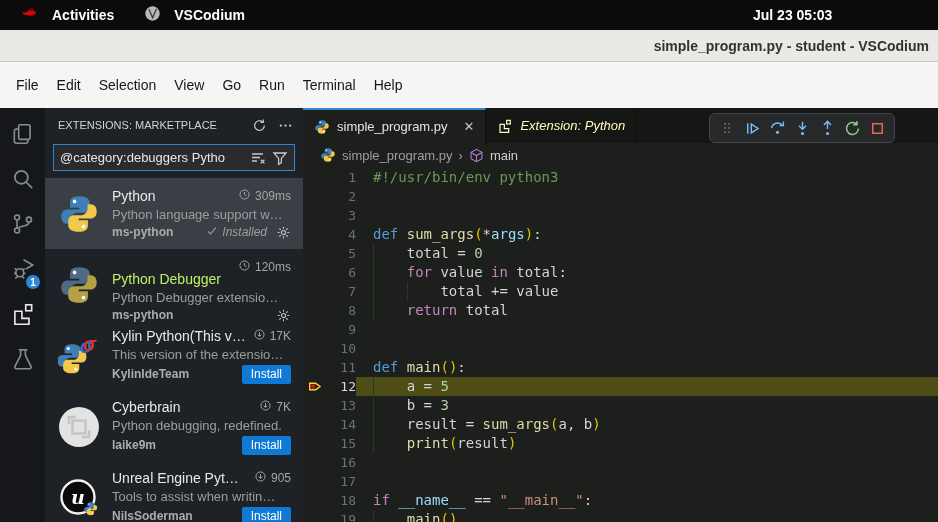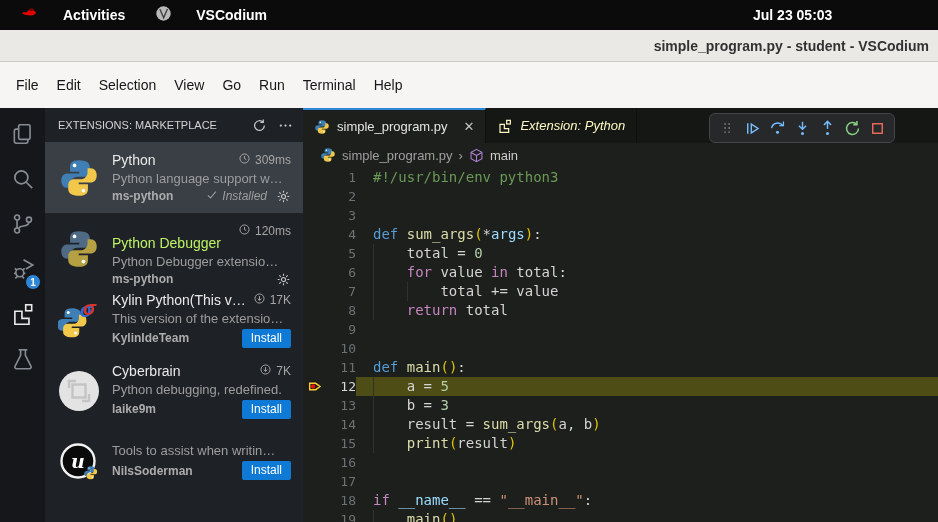--- a/index.html
+++ b/index.html
@@ -3,21 +3,21 @@
 <meta charset="utf-8">
 <style>
   * { margin:0; padding:0; box-sizing:border-box; }
   html,body { width:938px; height:522px; overflow:hidden; background:#1c1f1b;
               font-family:"Liberation Sans", sans-serif; }
 
   
   .gnome-bar { height:30px; background:#0b0b0b; color:#ffffff; display:flex;
                align-items:center; position:relative; font-size:14px; font-weight:bold; }
   .gnome-left { display:flex; gap:30px; margin-left:20px; }
-  .gnome-item { display:flex; align-items:center; gap:24px; }
+  .gnome-item { display:flex; align-items:center; gap:13px; }
   .gnome-clock { position:absolute; left:753px; }
 
   
   .titlebar { height:32px; background:#ebe9e6; border-bottom:1px solid #cdcac5;
               display:flex; align-items:center; justify-content:flex-end;
               padding-right:9px; font-size:14px; font-weight:bold; color:#323232; }
 
   
   .menubar { height:46px; background:#f6f5f4; display:flex; align-items:center;
              padding-left:7px; font-size:14px; color:#161616; }
@@ -188,20 +188,34 @@
           <svg viewBox="0 0 16 16" width="15" height="15" fill="none" stroke="currentColor" stroke-width="1.3">
             <path d="M13.2 8A5.2 5.2 0 1 1 11.6 4.3"></path>
             <path d="M12 1.6v3h-3"></path>
           </svg>
         </span>
       <span class="sb-action">
           <svg viewBox="0 0 16 16" width="15" height="15" fill="currentColor">
             <circle cx="3" cy="8" r="1.2"></circle>
             <circle cx="8" cy="8" r="1.2"></circle>
             <circle cx="13" cy="8" r="1.2"></circle>
+          </svg>
+        </span>
+    </div>
+    <div class="sb-search">
+      <input value="@category:debuggers Pytho" style="">
+      <span class="sb-action">
+          <svg viewBox="0 0 16 16" width="16" height="16" fill="none" stroke="currentColor" stroke-width="1.3">
+            <path d="M2 4h11M2 7.5h8M2 11h5"></path>
+            <path d="M10.8 9.8l3.6 3.6M14.4 9.8l-3.6 3.6"></path>
+          </svg>
+        </span>
+      <span class="sb-action">
+          <svg viewBox="0 0 16 16" width="16" height="16" fill="none" stroke="currentColor" stroke-width="1.3">
+            <path d="M2 3h12l-4.6 5.4v4.2l-2.8 1.7V8.4z"></path>
           </svg>
         </span>
     </div>
     <div class="ext-list" id="ext-list">
         <div class="ext-row selected">
           <span class="ext-logo"><svg viewBox="0 0 32 32" width="42" height="42">
               <path fill="#3f7fb5" d="M16 2.5c-5.8 0-6.8 2.6-6.8 5v3.7h7v1.3H7.2c-2.7 0-4.7 2-4.7 5.4 0 3.3 1.7 5.6 4.6 5.6h2.4v-3.3c0-2.9 2.4-5.2 5.2-5.2h5.3c2.3 0 4.2-1.9 4.2-4.2V7.5c0-2.9-2.7-5-8.2-5z"></path>
   <circle fill="#fff" cx="12.6" cy="6.4" r="1.4"></circle>
   <path fill="#f2c84b" d="M16 29.5c5.8 0 6.8-2.6 6.8-5v-3.7h-7v-1.3h9c2.7 0 4.7-2 4.7-5.4 0-3.3-1.7-5.6-4.6-5.6h-2.4v3.3c0 2.9-2.4 5.2-5.2 5.2H12c-2.3 0-4.2 1.9-4.2 4.2v3.3c0 2.9 2.7 5 8.2 5z"></path>
   <circle fill="#fff" cx="19.4" cy="25.6" r="1.4"></circle>
@@ -325,20 +339,30 @@
               <circle cx="20" cy="20" r="16.5" fill="#0a0a0a" stroke="#f2f2f2" stroke-width="2.4"></circle>
               <text x="20" y="27" text-anchor="middle" font-family="DejaVu Serif, serif" font-style="italic" font-size="19" font-weight="bold" fill="#fff">u</text>
               <g transform="translate(25,24) scale(0.48)">
                 <path fill="#3f7fb5" d="M16 2.5c-5.8 0-6.8 2.6-6.8 5v3.7h7v1.3H7.2c-2.7 0-4.7 2-4.7 5.4 0 3.3 1.7 5.6 4.6 5.6h2.4v-3.3c0-2.9 2.4-5.2 5.2-5.2h5.3c2.3 0 4.2-1.9 4.2-4.2V7.5c0-2.9-2.7-5-8.2-5z"></path>
   <circle fill="#fff" cx="12.6" cy="6.4" r="1.4"></circle>
   <path fill="#f2c84b" d="M16 29.5c5.8 0 6.8-2.6 6.8-5v-3.7h-7v-1.3h9c2.7 0 4.7-2 4.7-5.4 0-3.3-1.7-5.6-4.6-5.6h-2.4v3.3c0 2.9-2.4 5.2-5.2 5.2H12c-2.3 0-4.2 1.9-4.2 4.2v3.3c0 2.9 2.7 5 8.2 5z"></path>
   <circle fill="#fff" cx="19.4" cy="25.6" r="1.4"></circle>
               </g>
             </svg></span>
           <div class="ext-body">
+            <div class="ext-top">
+              <span class="ext-name">Unreal Engine Pyt…</span>
+              <span class="ext-meta">
+                <span><svg viewBox="0 0 16 16" width="13" height="13" fill="none" stroke="currentColor" stroke-width="1.2">
+                    <circle cx="8" cy="8" r="5.6"></circle>
+                    <path d="M8 5v5M5.8 8.2L8 10.4l2.2-2.2"></path>
+                  </svg></span>
+                <span>905</span>
+              </span>
+            </div>
             <div class="ext-desc">Tools to assist when writin…</div>
             <div class="ext-bottom">
               <span class="ext-pub">NilsSoderman</span>
               <span class="install-btn">Install</span>
             </div>
           </div>
         </div>
       </div>
   </div>
 

